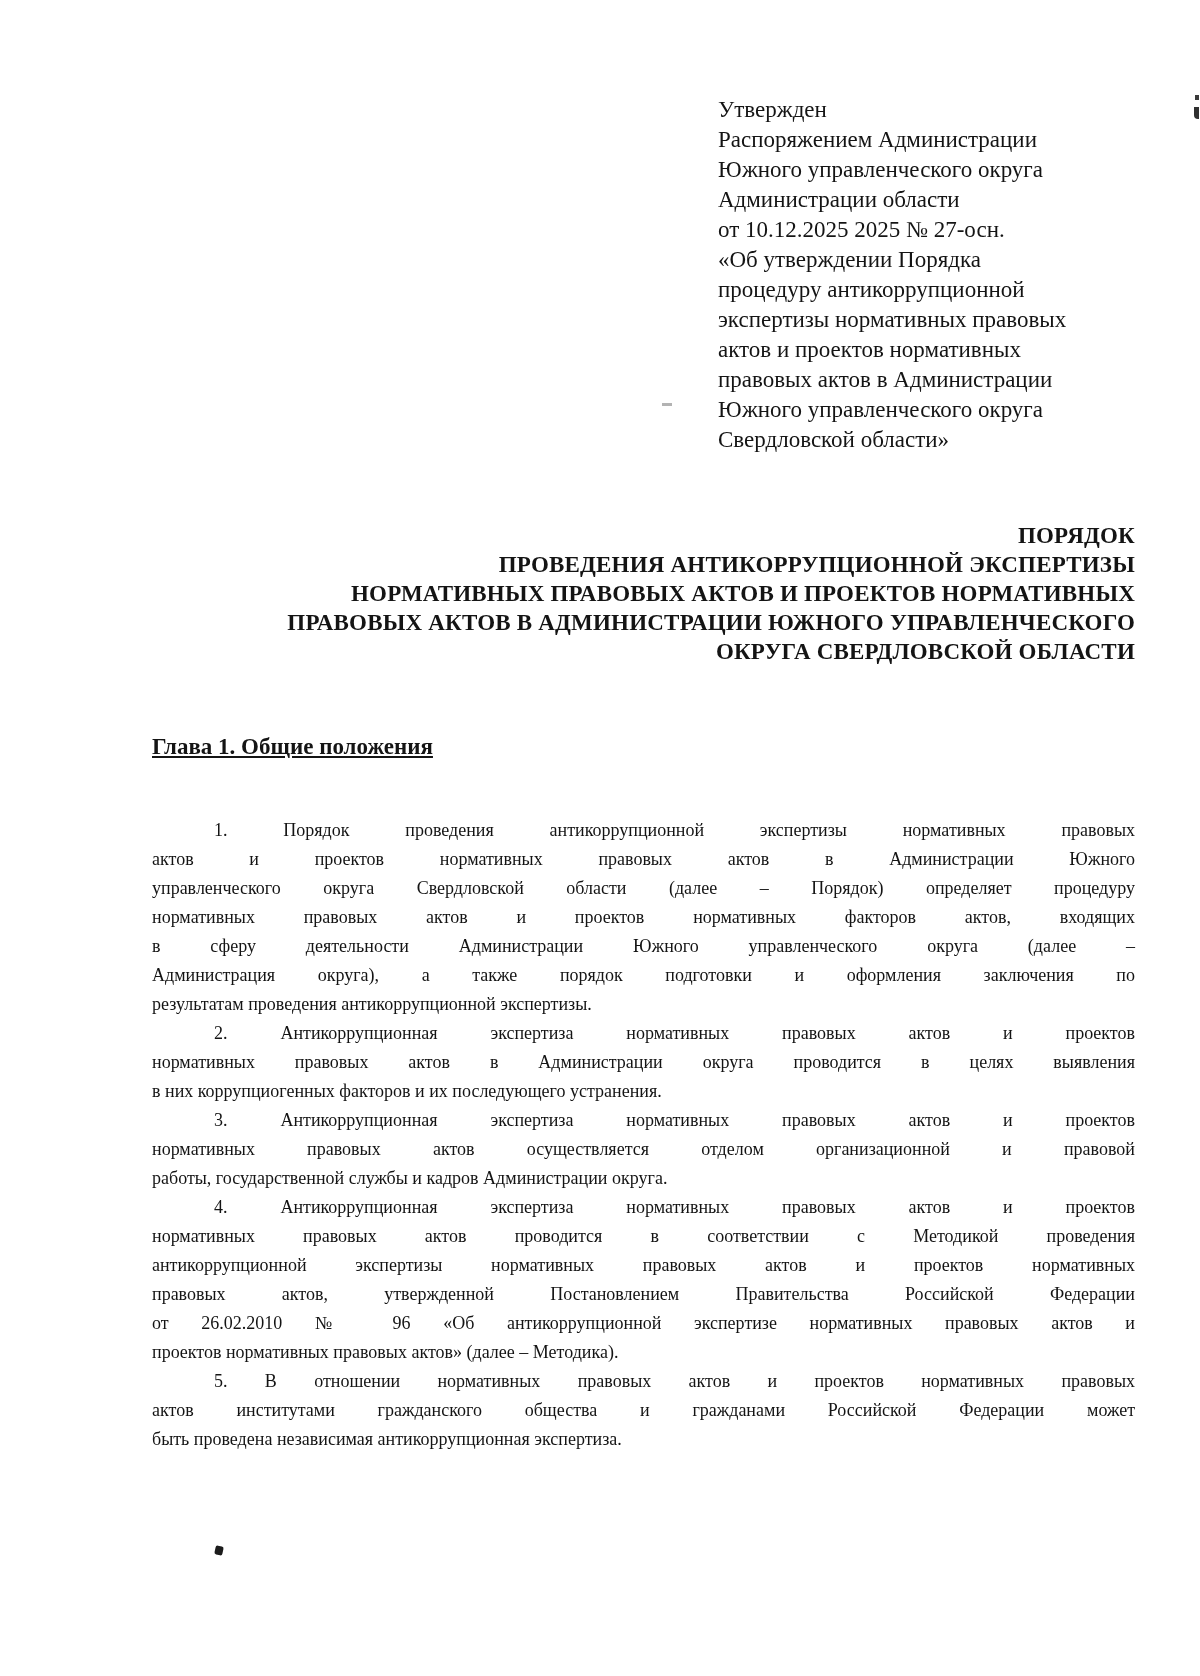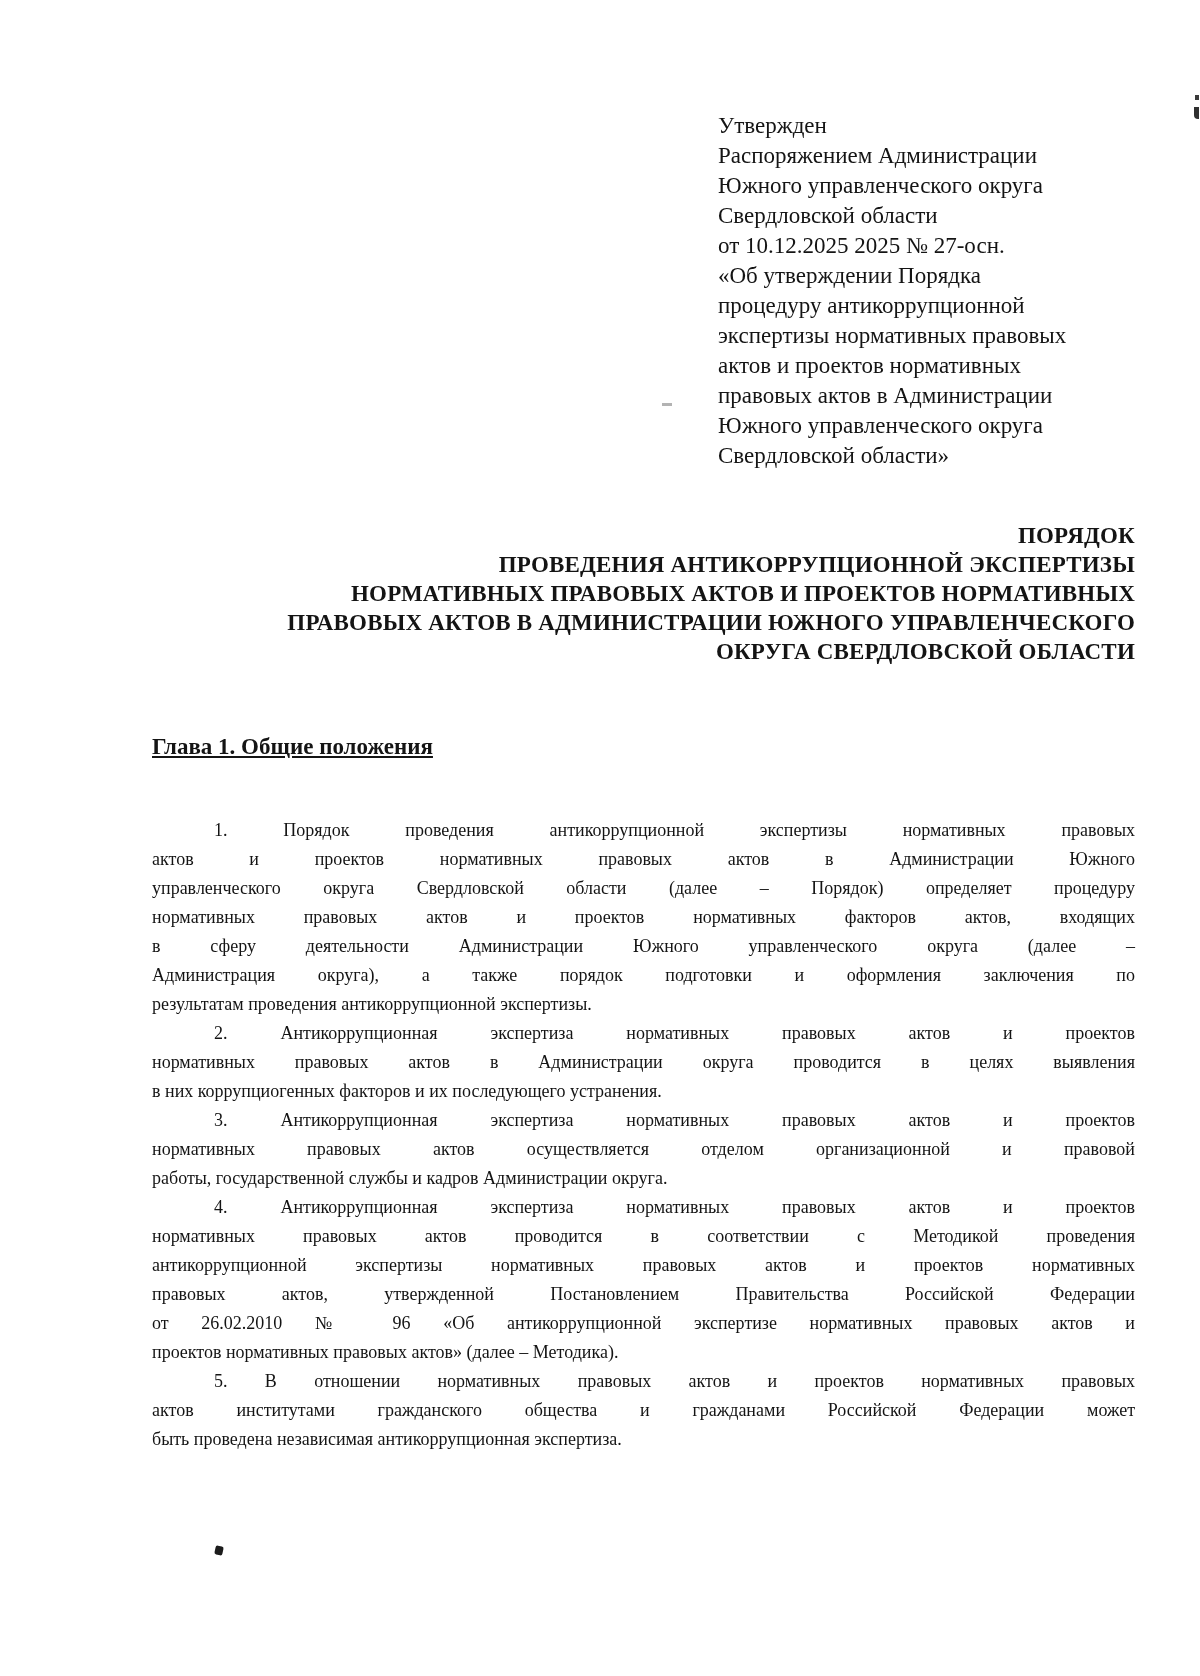--- a/index.html
+++ b/index.html
@@ -8,21 +8,21 @@
     width: 1200px;
     height: 1676px;
     background: #ffffff;
     font-family: "Liberation Serif", "DejaVu Serif", serif;
     color: #141414;
     overflow: hidden;
   }
   .approval {
     position: absolute;
     left: 718px;
-    top: 111px;
+    top: 95px;
     width: 430px;
     font-size: 23px;
     line-height: 30px;
     text-align: left;
   }
   .title-block {
     position: absolute;
     left: 152px;
     top: 521px;
     width: 983px;
@@ -75,21 +75,21 @@
 </style>
 </head>
 <body>
 
 <div class="page">
 
   <div class="approval">
       <div class="doc-line first">Утвержден</div>
       <div class="doc-line">Распоряжением Администрации</div>
       <div class="doc-line">Южного управленческого округа</div>
-      <div class="doc-line">Свердловской области</div>
+      <div class="doc-line">Администрации области</div>
       <div class="doc-line">от 10.12.2025 2025 № 27-осн.</div>
       <div class="doc-line">«Об утверждении Порядка</div>
       <div class="doc-line">процедуру антикоррупционной</div>
       <div class="doc-line">экспертизы нормативных правовых</div>
       <div class="doc-line">актов и проектов нормативных</div>
       <div class="doc-line">правовых актов в Администрации</div>
       <div class="doc-line">Южного управленческого округа</div>
       <div class="doc-line last">Свердловской области»</div>
     </div>
 

